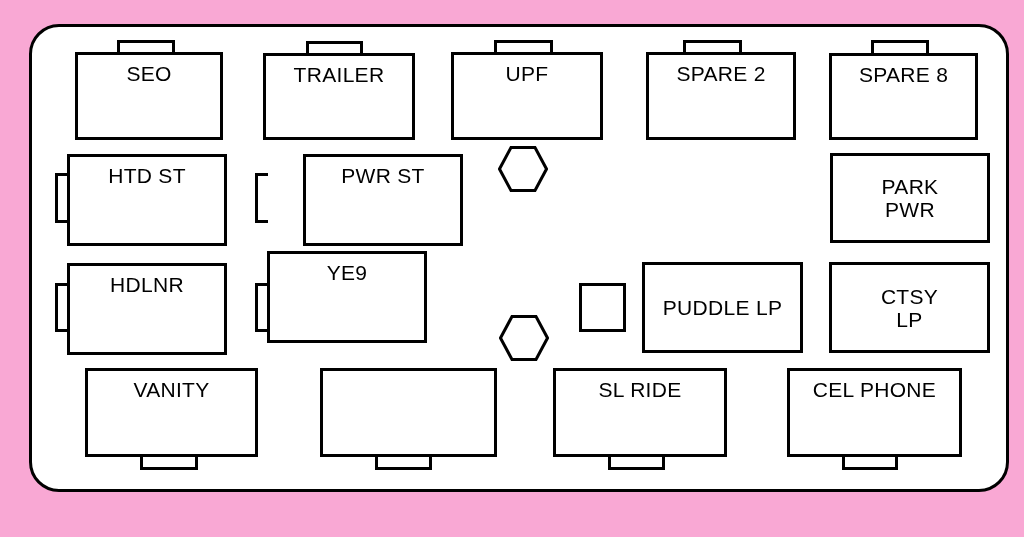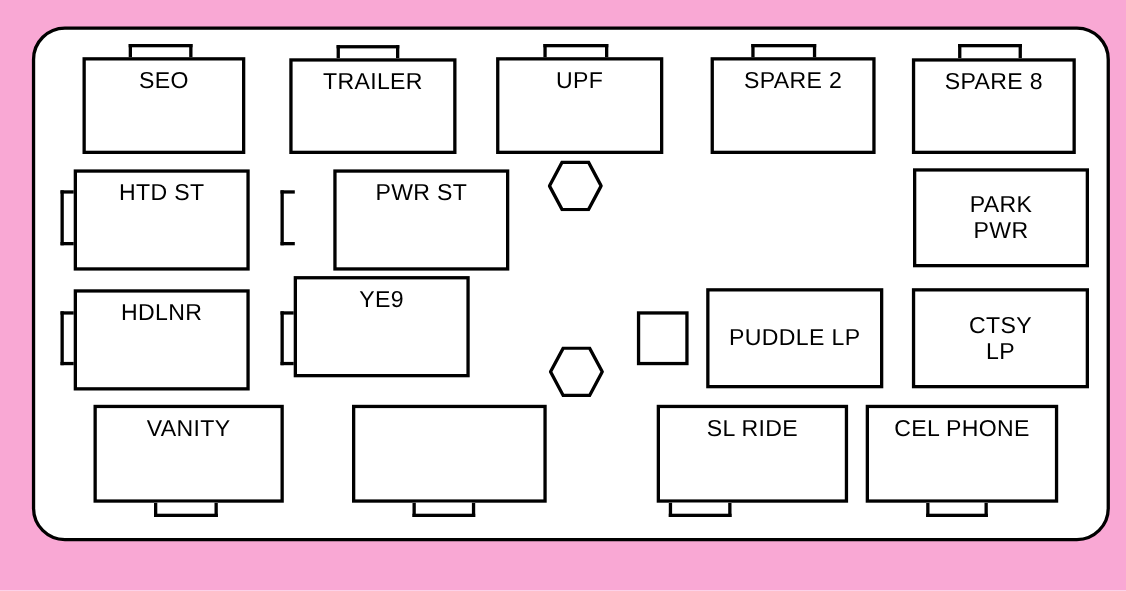--- a/index.html
+++ b/index.html
@@ -113,21 +113,21 @@
   <svg class="hex" style="left:498px; top:146px;" width="50" height="46" viewBox="0 0 50 46">
     <polygon points="13,1.5 37,1.5 48.5,23 37,44.5 13,44.5 1.5,23" fill="#ffffff" stroke="#000000" stroke-width="3"></polygon>
   </svg>
   <svg class="hex" style="left:499px; top:315px;" width="50" height="46" viewBox="0 0 50 46">
     <polygon points="13,1.5 37,1.5 48.5,23 37,44.5 13,44.5 1.5,23" fill="#ffffff" stroke="#000000" stroke-width="3"></polygon>
   </svg>
   <div class="square-connector" style="left:579px; top:283px; width:47px; height:49px;"></div>
 
   <div class="fuse top-label" style="left:85px; top:368px; width:173px; height:89px;">VANITY</div>
   <div class="fuse top-label" style="left:320px; top:368px; width:177px; height:89px;"></div>
-  <div class="fuse top-label" style="left:553px; top:368px; width:174px; height:89px;margin-left:44px;">SL RIDE</div>
+  <div class="fuse top-label" style="left:553px; top:368px; width:174px; height:89px;">SL RIDE</div>
   <div class="fuse top-label" style="left:787px; top:368px; width:175px; height:89px;">CEL PHONE</div>
 
   <div class="tab tab-bottom" style="left:140px; top:457px; width:58px; height:13px;"></div>
   <div class="tab tab-bottom" style="left:375px; top:457px; width:57px; height:13px;"></div>
   <div class="tab tab-bottom" style="left:608px; top:457px; width:57px; height:13px;"></div>
   <div class="tab tab-bottom" style="left:842px; top:457px; width:56px; height:13px;"></div>
 
 </div>
 
 </body></html>

